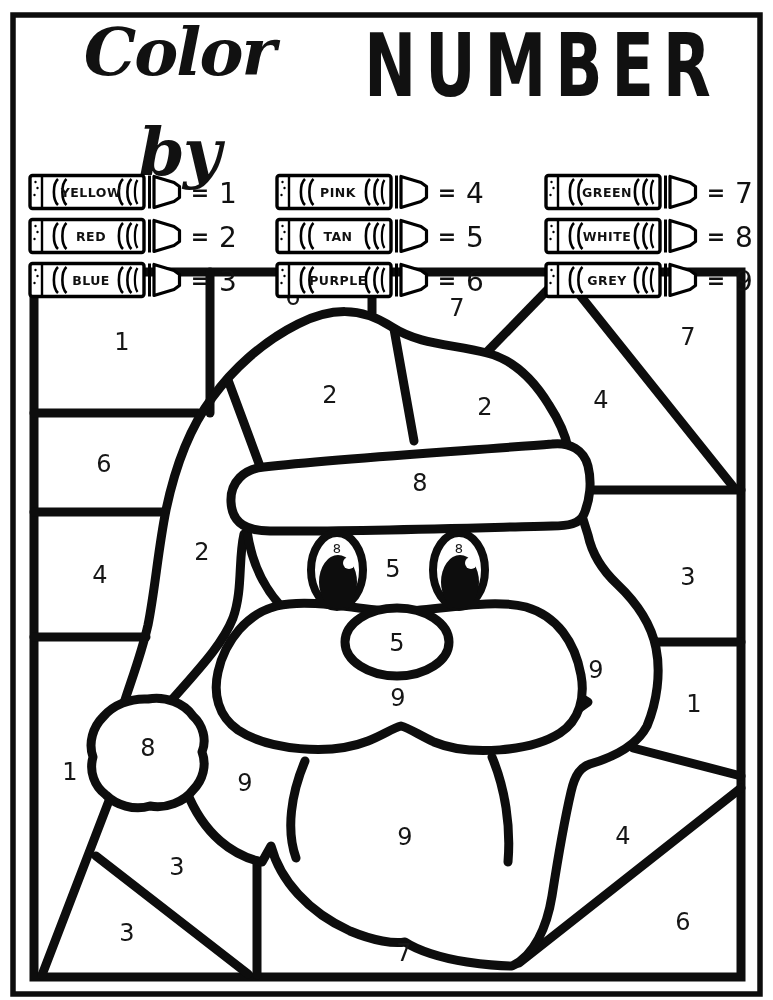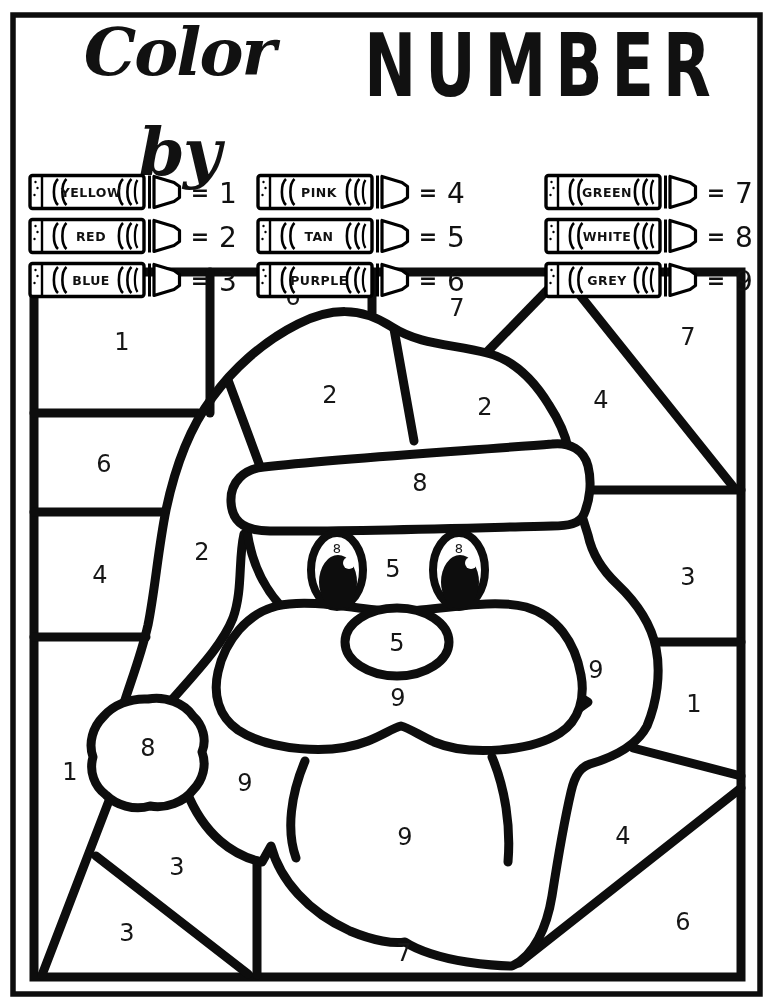--- a/index.html
+++ b/index.html
@@ -9,21 +9,21 @@
   
   #title-script{position:absolute;left:34px;top:2px;width:290px;height:105px;
     font-family:"DejaVu Serif",serif;font-style:italic;font-weight:bold;
     font-size:66px;line-height:100px;text-align:center;color:#111;letter-spacing:-2px;}
   #title-block{position:absolute;left:336px;top:22px;width:412px;height:100px;
     font-family:"DejaVu Sans",sans-serif;font-weight:bold;font-size:62px;line-height:62px;
     text-align:center;color:#111;letter-spacing:9px;
     transform:scaleY(1.42);transform-origin:top center;}
   
   .legend-col{position:absolute;top:128px;width:230px;margin-top:44px;}
-  #legend-col-1{left:28px;} #legend-col-2{left:256px;} #legend-col-3{left:544px;}
+  #legend-col-1{left:28px;} #legend-col-2{left:275px;} #legend-col-3{left:544px;}
   .legend-item{height:44px;}
   .crayon-label{font-family:"DejaVu Sans",sans-serif;font-weight:bold;font-size:12.5px;
     letter-spacing:0.5px;fill:#111;text-anchor:middle;}
   .eq-sign{font-family:"DejaVu Sans",sans-serif;font-size:22px;font-weight:bold;
     fill:#111;text-anchor:middle;}
   .legend-num{font-family:"DejaVu Sans",sans-serif;font-size:28px;fill:#111;text-anchor:middle;}
   
   .rlabel{font-family:"DejaVu Sans",sans-serif;font-size:24px;fill:#161616;text-anchor:middle;}
   .rlabel.small{font-size:13px;}
 </style>

